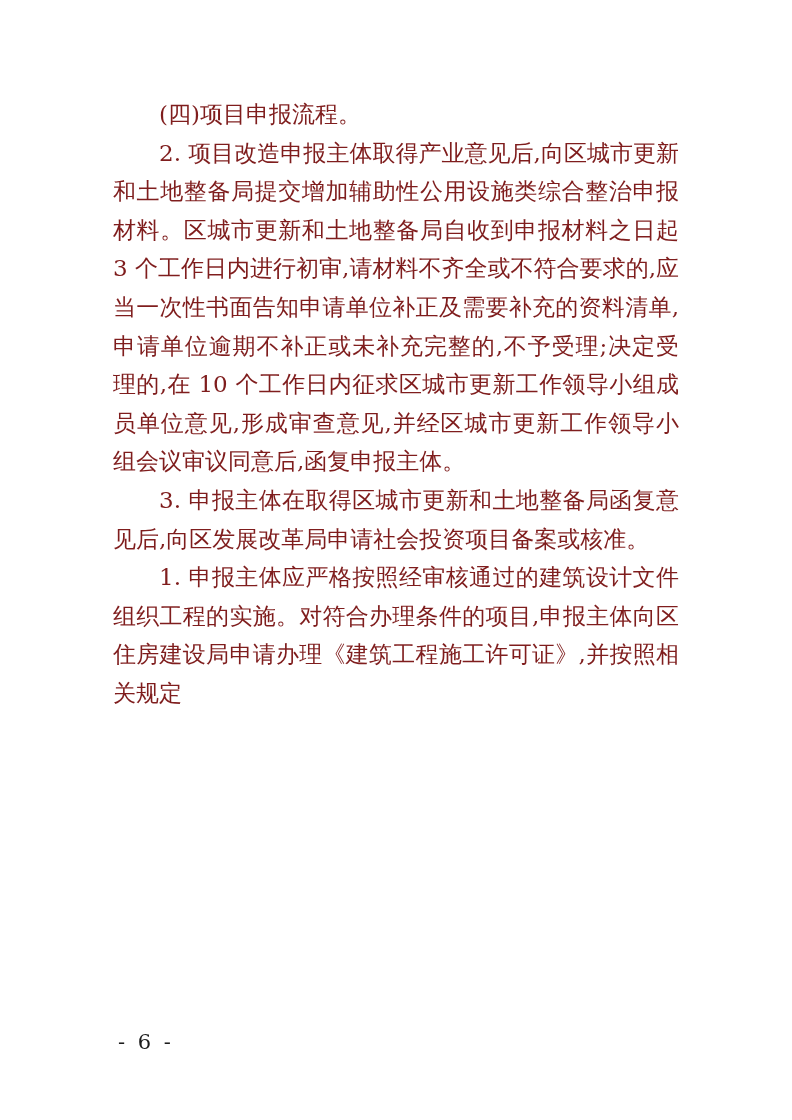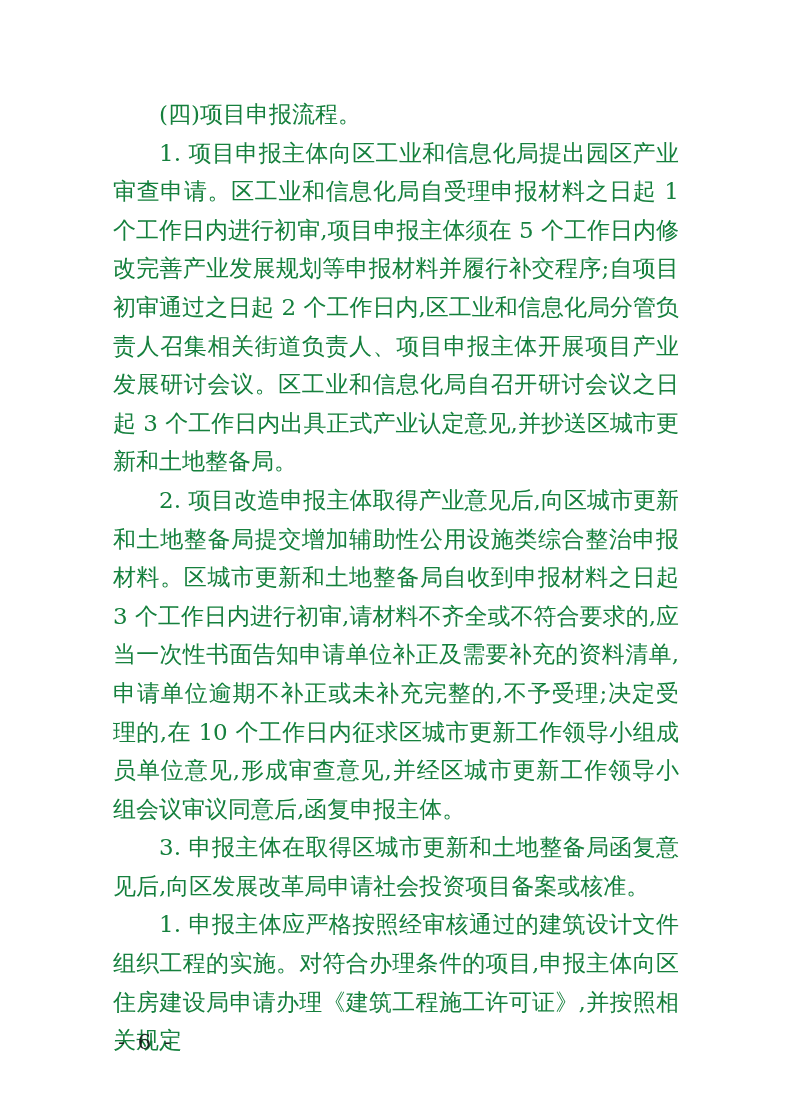--- a/index.html
+++ b/index.html
@@ -13,21 +13,21 @@
     height: 1120px;
     background: #ffffff;
     overflow: hidden;
     font-family: "DejaVu Serif", "Liberation Serif", serif;
   }
   .doc-body {
     position: absolute;
     left: 113px;
     top: 95px;
     width: 566px;
-    color: #15803d;
+    color: #7f1d1d;
   }
   .para {
     margin: 0;
     padding: 0;
     font-size: 23px;
     line-height: 38.6px;
     text-indent: 2em;
     text-align: justify;
     text-justify: inter-character;
     word-break: normal;
@@ -46,19 +46,18 @@
     color: #1c1c1c;
     font-family: "DejaVu Serif", "Liberation Serif", serif;
   }
 </style>
 </head>
 <body>
 
 <div class="sheet">
   <div class="doc-body">
     <p class="para heading">(四)项目申报流程。</p>
-    <p class="para">1. 项目申报主体向区工业和信息化局提出园区产业审查申请。区工业和信息化局自受理申报材料之日起 1 个工作日内进行初审,项目申报主体须在 5 个工作日内修改完善产业发展规划等申报材料并履行补交程序;自项目初审通过之日起 2 个工作日内,区工业和信息化局分管负责人召集相关街道负责人、项目申报主体开展项目产业发展研讨会议。区工业和信息化局自召开研讨会议之日起 3 个工作日内出具正式产业认定意见,并抄送区城市更新和土地整备局。</p>
     <p class="para">2. 项目改造申报主体取得产业意见后,向区城市更新和土地整备局提交增加辅助性公用设施类综合整治申报材料。区城市更新和土地整备局自收到申报材料之日起 3 个工作日内进行初审,请材料不齐全或不符合要求的,应当一次性书面告知申请单位补正及需要补充的资料清单,申请单位逾期不补正或未补充完整的,不予受理;决定受理的,在 10 个工作日内征求区城市更新工作领导小组成员单位意见,形成审查意见,并经区城市更新工作领导小组会议审议同意后,函复申报主体。</p>
     <p class="para">3. 申报主体在取得区城市更新和土地整备局函复意见后,向区发展改革局申请社会投资项目备案或核准。</p>
     <p class="para">1. 申报主体应严格按照经审核通过的建筑设计文件组织工程的实施。对符合办理条件的项目,申报主体向区住房建设局申请办理《建筑工程施工许可证》,并按照相关规定</p>
   </div>
   <div class="page-num">- 6 -</div>
 </div>
 
 </body></html>

